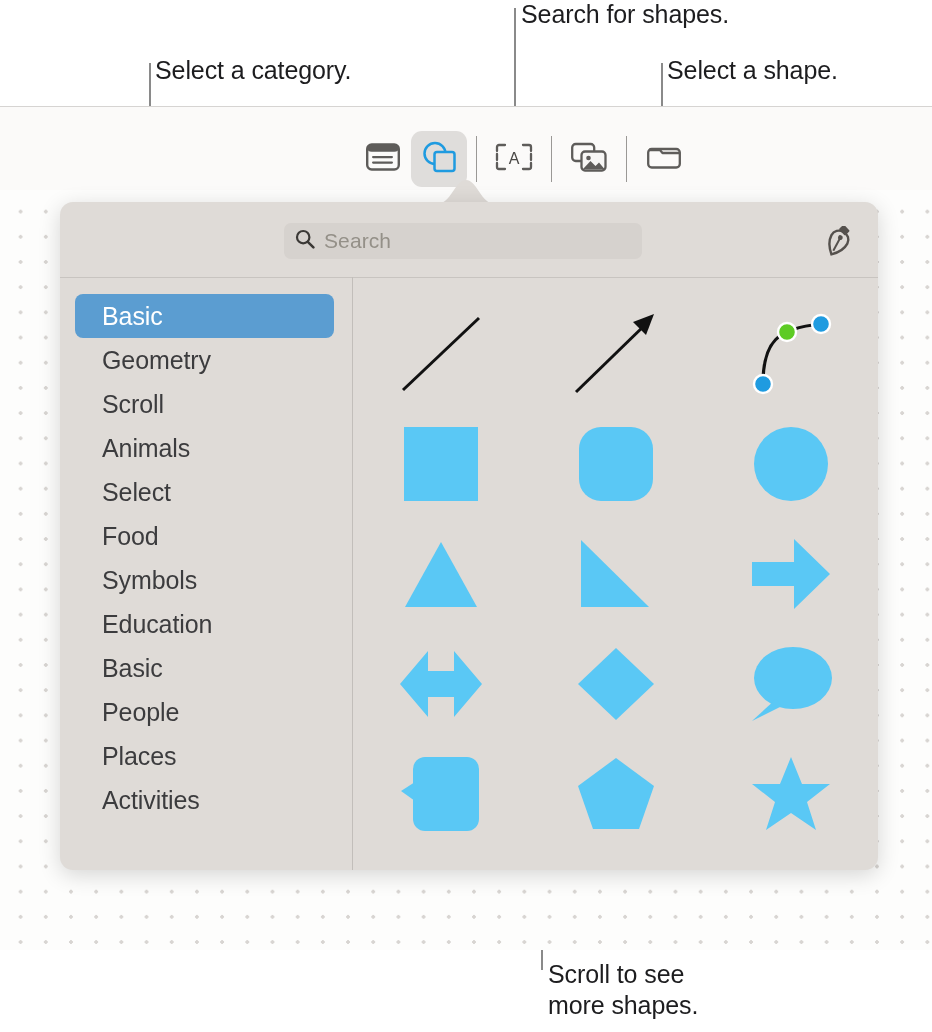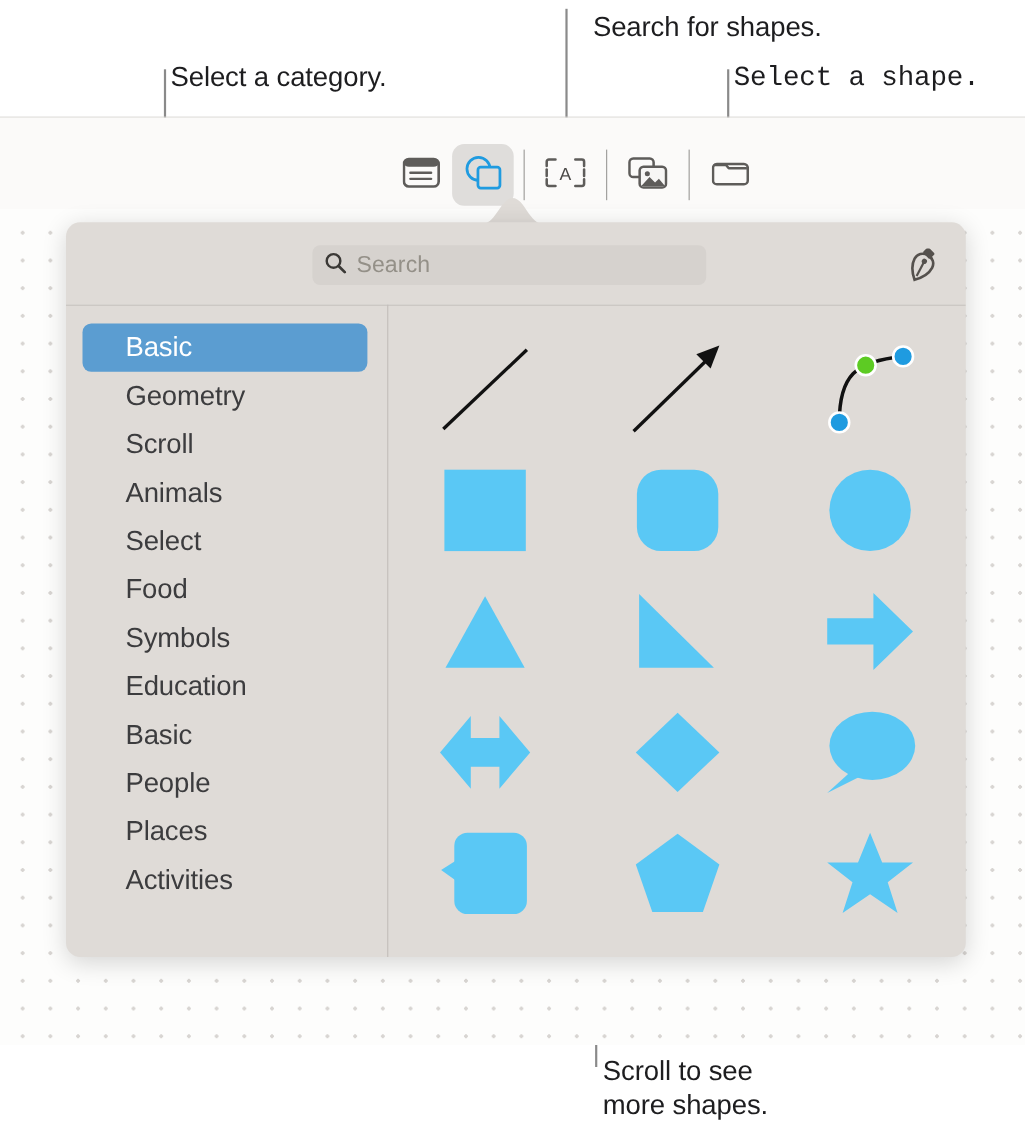--- a/index.html
+++ b/index.html
@@ -141,21 +141,21 @@
     position: absolute;
     left: 0; top: 75px;
     width: 292px; height: 593px;
     padding-top: 17px;
     box-sizing: border-box;
   }
   .cat {
     height: 44px;
     margin: 0 18px 0 15px;
     display: flex; align-items: center;
-    padding-left: 39px;
+    padding-left: 27px;
     box-sizing: border-box;
     border-radius: 8px;
     font-size: 25px;
     color: #3c3c3e;
     letter-spacing: -0.1px;
   }
   .cat.selected {
     background: #5b9dd1;
     color: #ffffff;
   }
@@ -189,24 +189,24 @@
   }
 </style>
 </head>
 <body>
 
 <div id="root">
 
   <div class="callout-label" style="left:155px; top:55px;">Select a category.</div>
   <div class="callout-line" style="left:149px; top:63px; height:223px;"></div>
 
-  <div class="callout-label" style="left:539px; top:-1px;margin-top:11px;">Search for shapes.</div>
+  <div class="callout-label" style="left:521px; top:-1px;">Search for shapes.</div>
   <div class="callout-line" style="left:514px; top:8px; height:234px;"></div>
 
-  <div class="callout-label" style="left:667px; top:55px;font-family:Liberation Mono, monospace;">Select a shape.</div>
+  <div class="callout-label" style="left:667px; top:55px;">Select a shape.</div>
   <div class="callout-line" style="left:661px; top:63px; height:225px;"></div>
 
   <div class="callout-label" style="left:548px; top:959px;">Scroll to see
 more shapes.</div>
   <div class="callout-line" style="left:541px; top:823px; height:147px;"></div>
 
   <div class="bracket"></div>
 
   <div class="app-divider"></div>
   <div class="app-chrome"></div>

